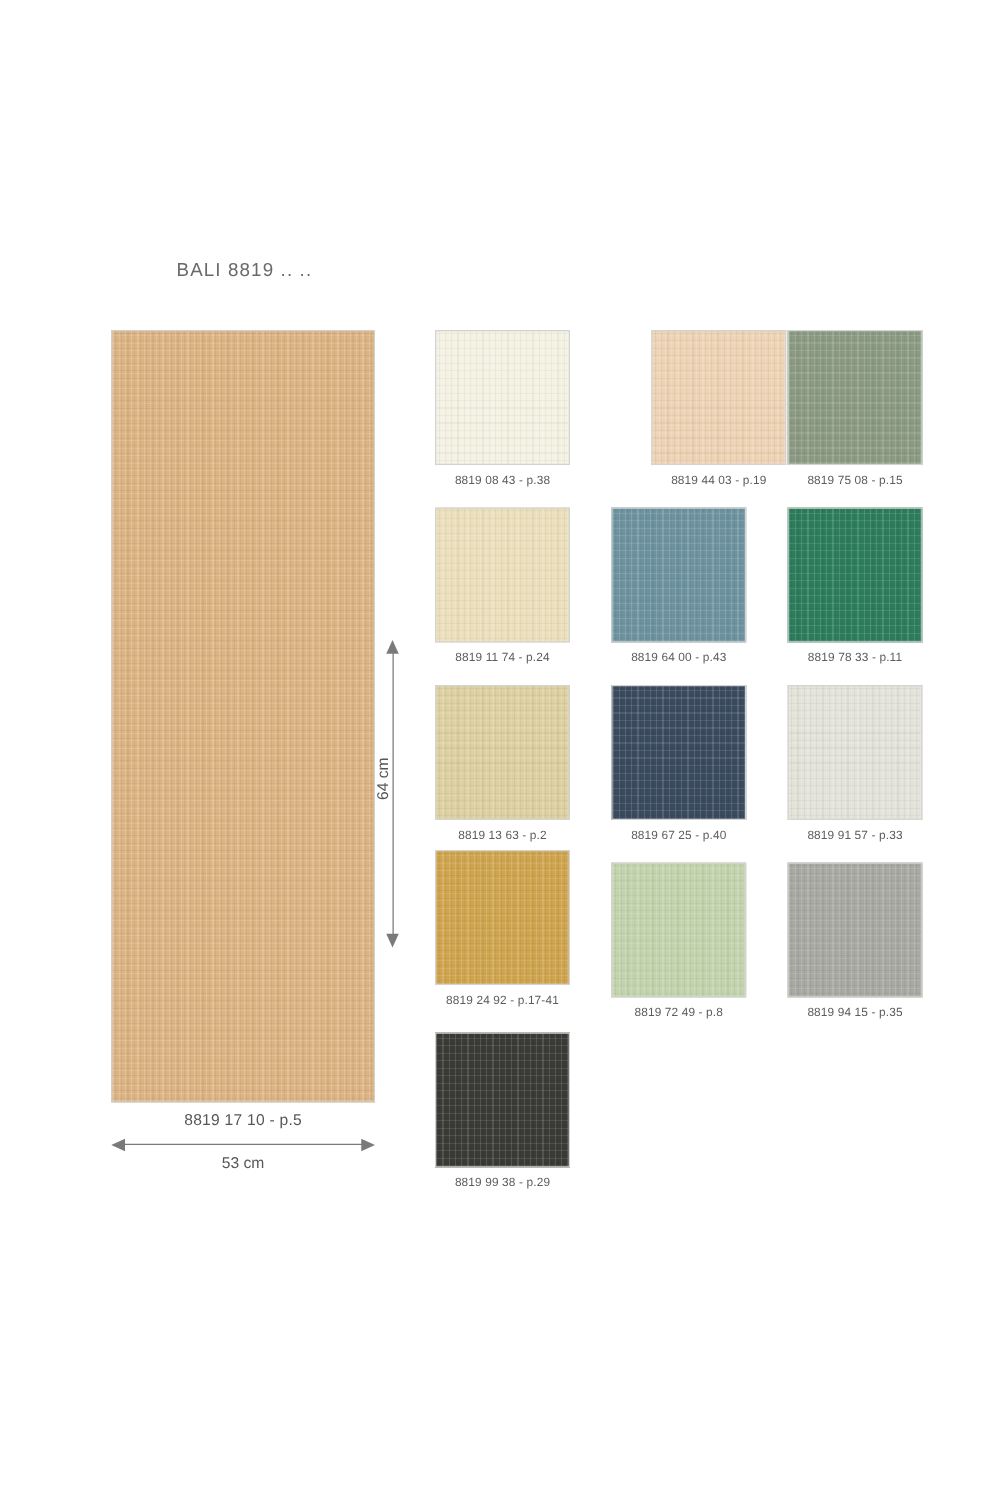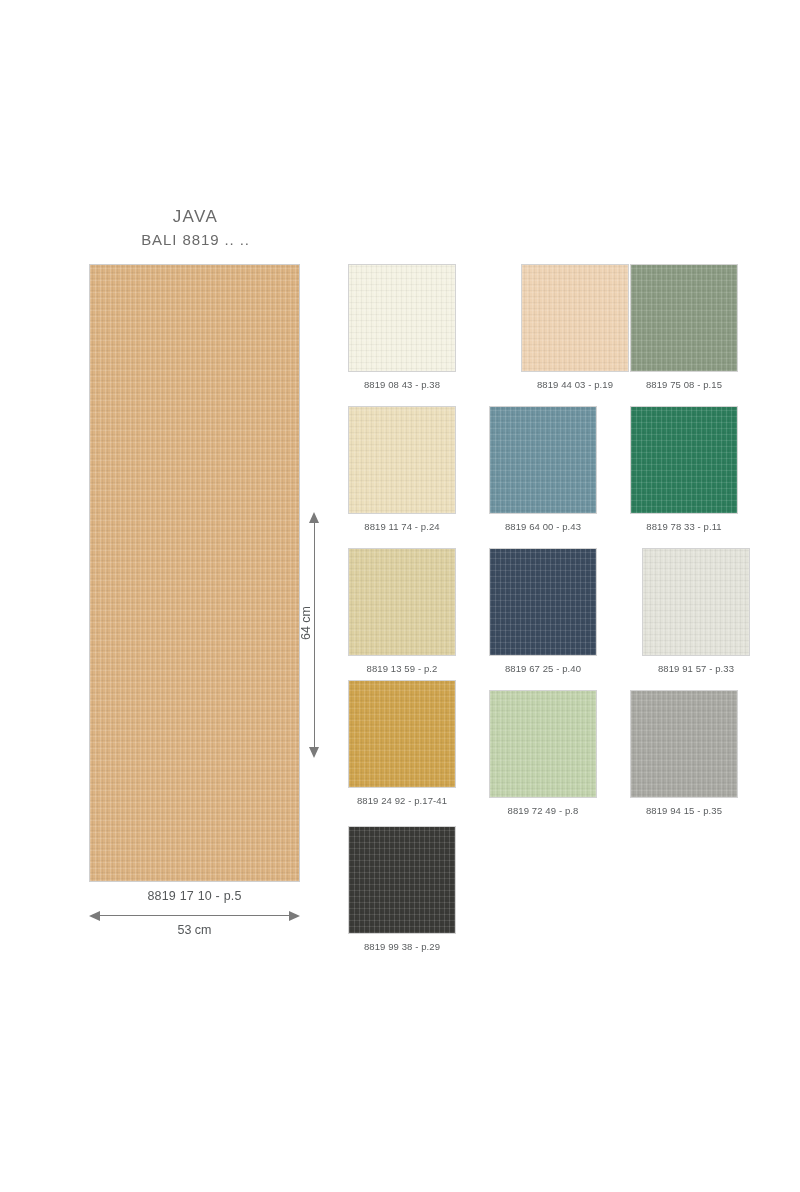--- a/index.html
+++ b/index.html
@@ -188,21 +188,20 @@
     font-size: 9.5px;
     letter-spacing: 0.1px;
     color: #5a5d5f;
     white-space: nowrap;
   }
 </style>
 </head>
 <body>
 
 <div id="title-block">
-  <span id="collection-name">JAVA</span>
   <span id="collection-ref">BALI  8819 .. ..</span>
 </div>
 
 <div id="hero-swatch" style="background-color: rgb(220, 179, 130);"></div>
 
 <div id="hero-label">8819 17 10 - p.5</div>
 
 <div id="dim-width">
   <div class="arrow arrow-left"></div>
   <div class="shaft"></div>
@@ -237,27 +236,27 @@
     <div class="swatch-cell" style="left: 141px; top: 142px;">
       <div class="swatch-chip" style="background-color: rgb(110, 147, 160);"></div>
       <div class="swatch-label">8819 64 00 - p.43</div>
     </div>
     <div class="swatch-cell" style="left: 282px; top: 142px;">
       <div class="swatch-chip" style="background-color: rgb(45, 125, 92);"></div>
       <div class="swatch-label">8819 78 33 - p.11</div>
     </div>
     <div class="swatch-cell" style="left: 0px; top: 284px;">
       <div class="swatch-chip" style="background-color: rgb(221, 208, 161);"></div>
-      <div class="swatch-label">8819 13 59 - p.2</div>
+      <div class="swatch-label">8819 13 63 - p.2</div>
     </div>
     <div class="swatch-cell" style="left: 141px; top: 284px;">
       <div class="swatch-chip" style="background-color: rgb(59, 75, 95);"></div>
       <div class="swatch-label">8819 67 25 - p.40</div>
     </div>
-    <div class="swatch-cell" style="left: 294px; top: 284px;">
+    <div class="swatch-cell" style="left: 282px; top: 284px;">
       <div class="swatch-chip" style="background-color: rgb(227, 227, 218);"></div>
       <div class="swatch-label">8819 91 57 - p.33</div>
     </div>
     <div class="swatch-cell" style="left: 0px; top: 416px;">
       <div class="swatch-chip" style="background-color: rgb(207, 164, 78);"></div>
       <div class="swatch-label">8819 24 92 - p.17-41</div>
     </div>
     <div class="swatch-cell" style="left: 141px; top: 426px;">
       <div class="swatch-chip" style="background-color: rgb(194, 211, 173);"></div>
       <div class="swatch-label">8819 72 49 - p.8</div>

